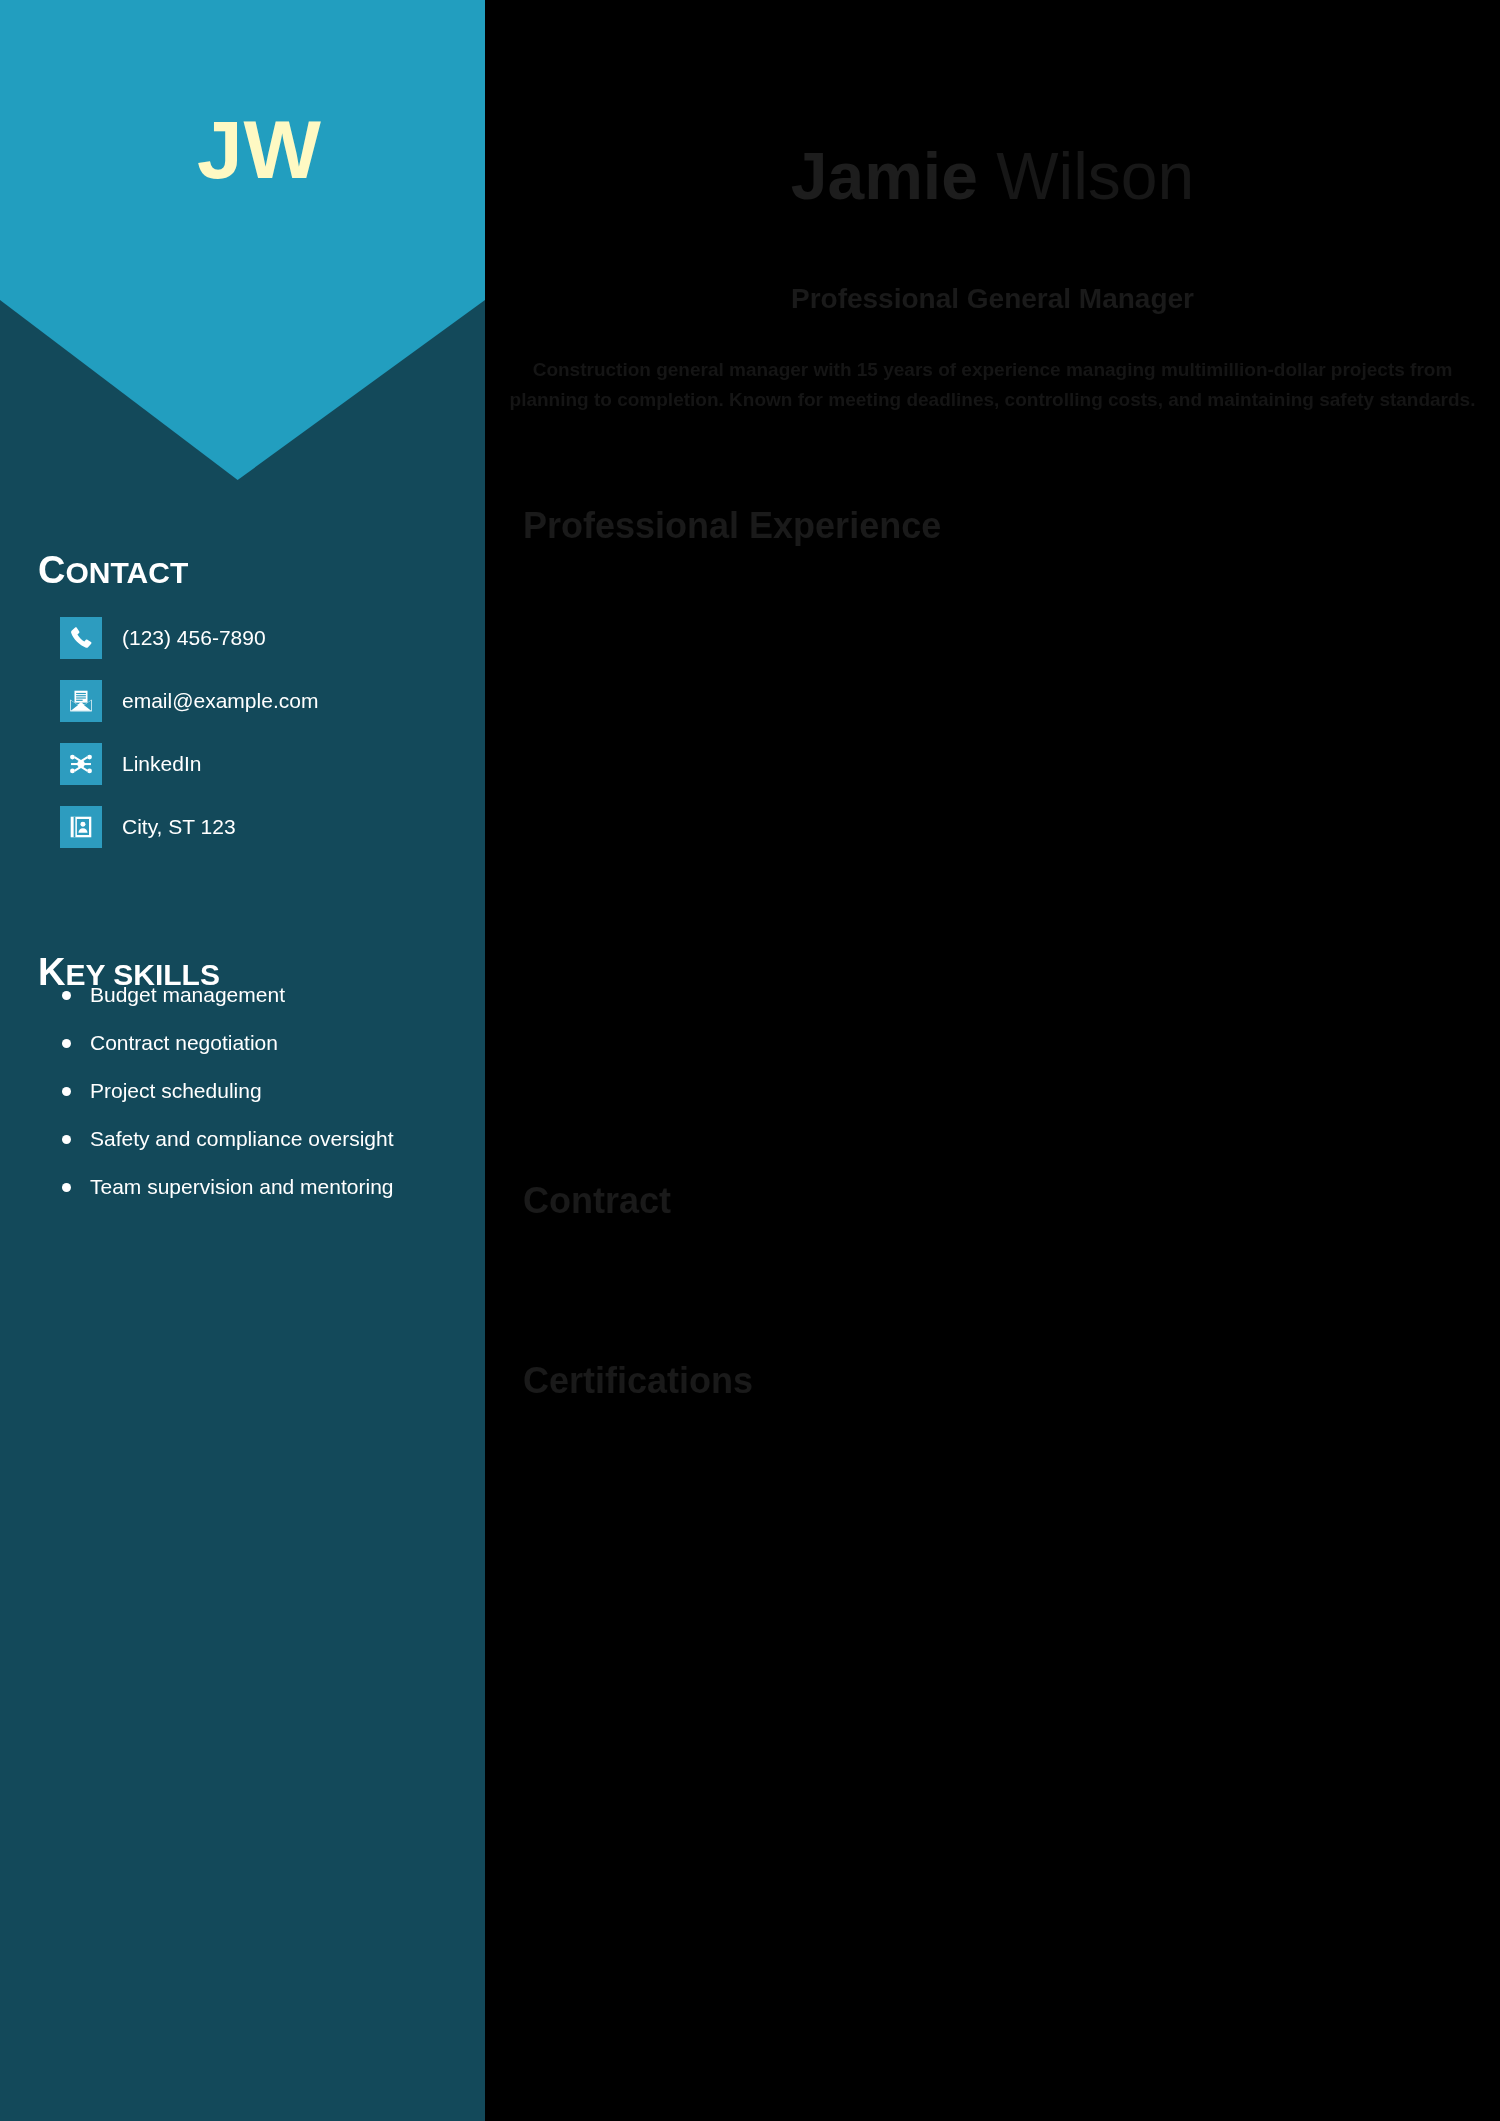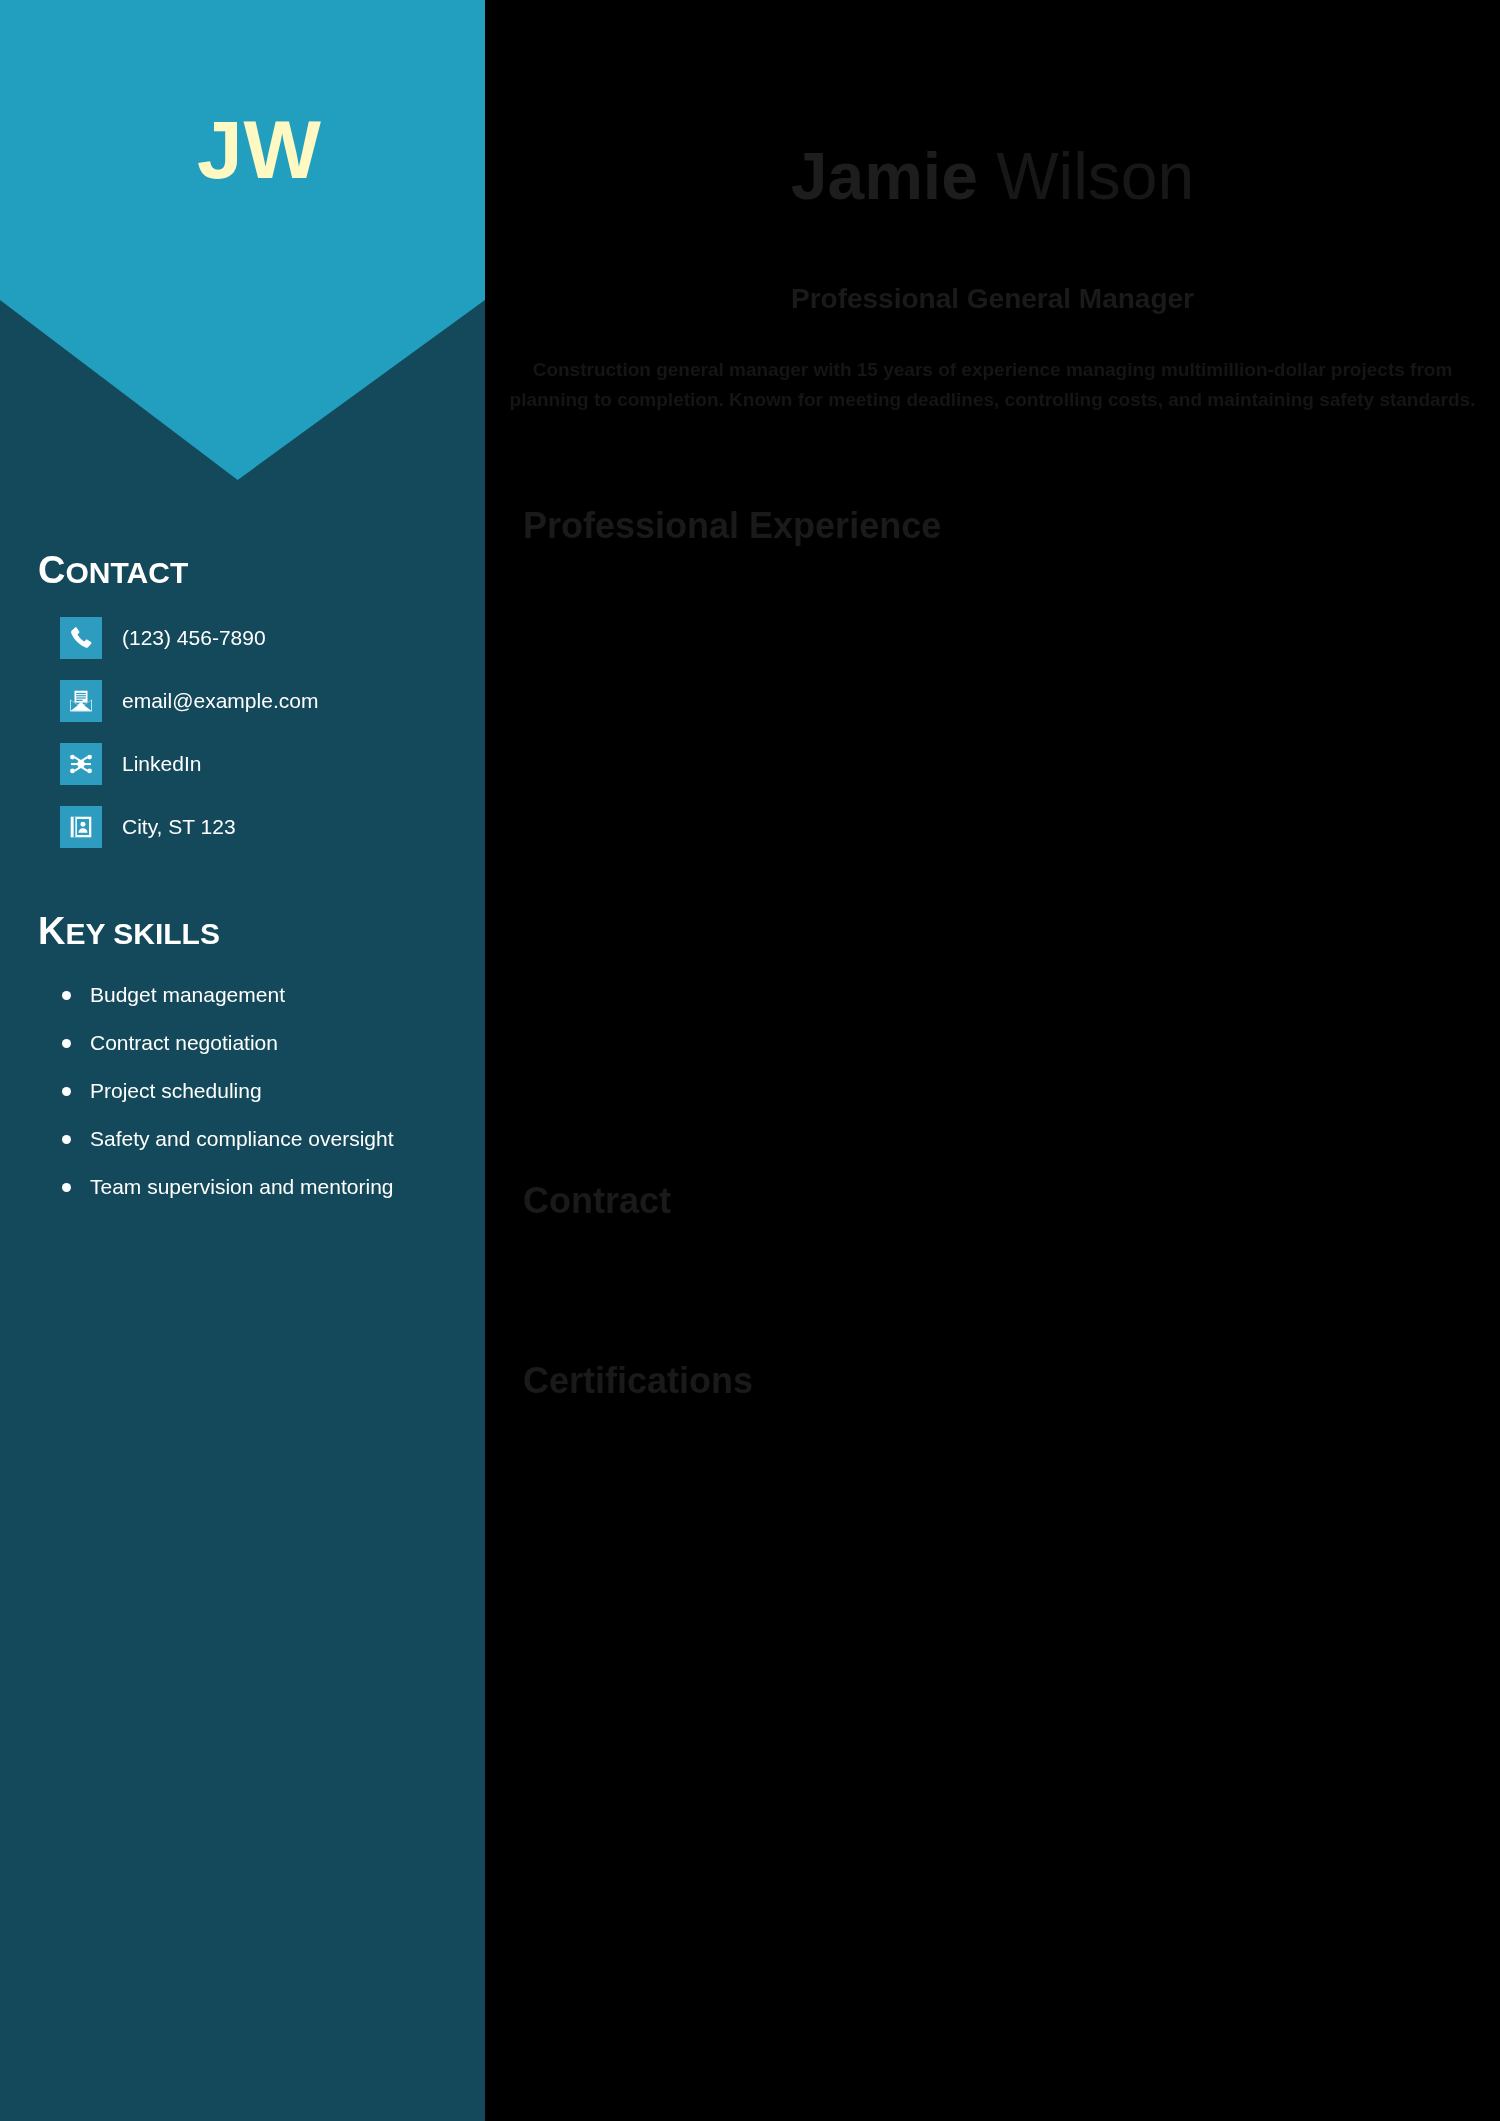--- a/index.html
+++ b/index.html
@@ -63,21 +63,21 @@
     margin-top: 28px;
   }
   .side-heading .cap {
     font-size: 38px;
   }
   .side-heading .rest {
     font-size: 30px;
     text-transform: uppercase;
   }
   #contact-heading { top: 521px; }
-  #skills-heading  { top: 882px; }
+  #skills-heading  { top: 923px; }
 
   
   .contact-list {
     position: absolute;
     left: 60px;
     top: 614px;
     width: 420px;
   }
   .contact-row {
     display: flex;

